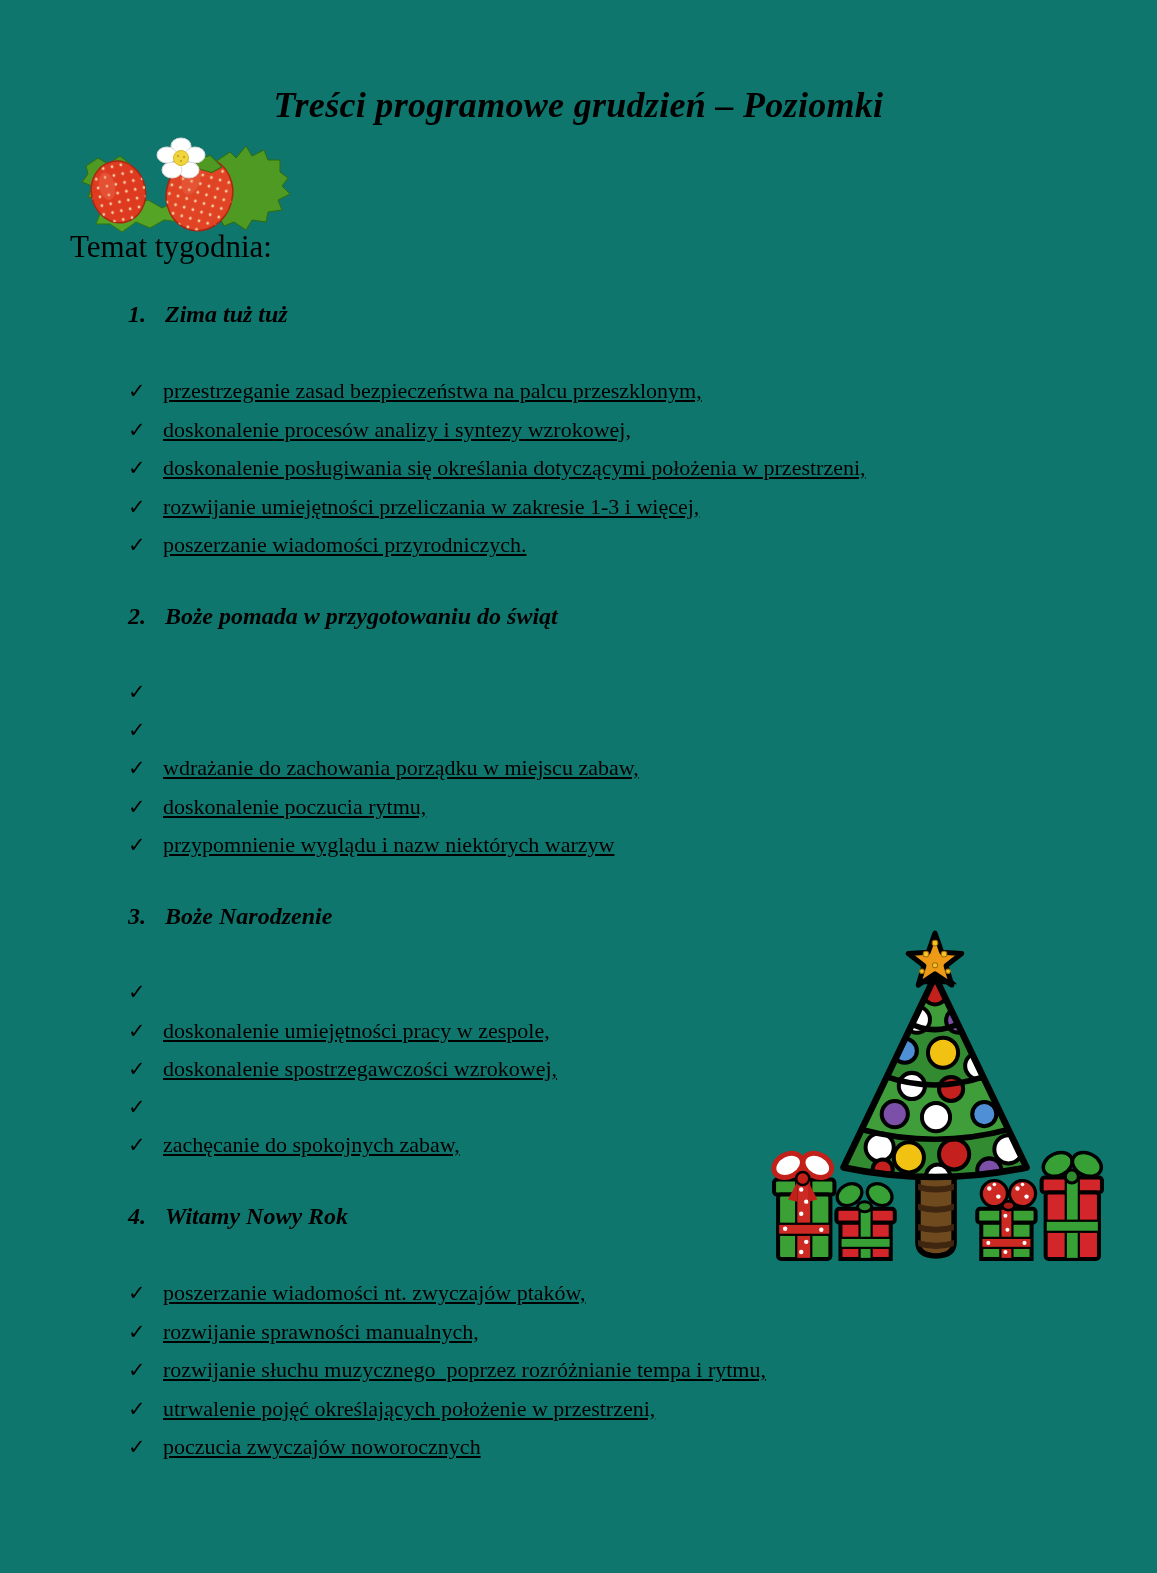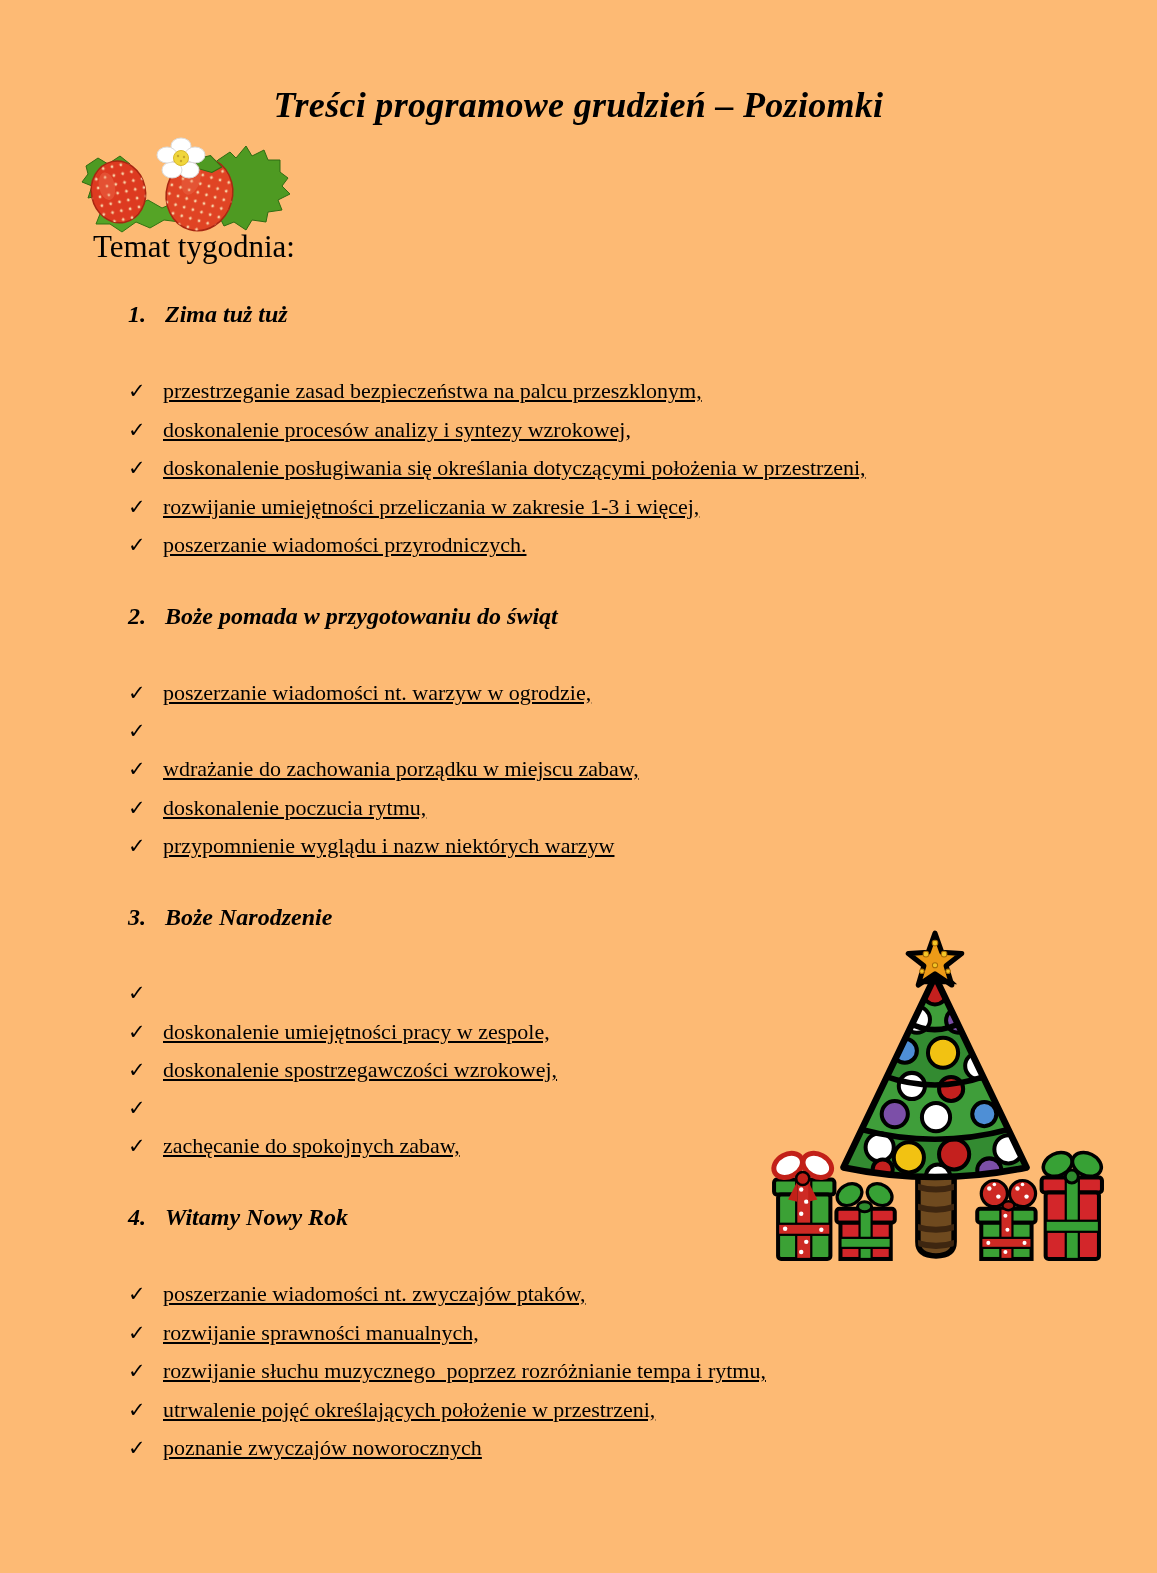--- a/index.html
+++ b/index.html
@@ -1,31 +1,31 @@
 <!DOCTYPE html>
 <html lang="pl"><head>
 <meta charset="utf-8">
 <style>
   html,body{margin:0;padding:0;background:#fff;}
   .page{
     position:relative;
     width:1157px;height:1573px;
-    background:#fdba74;
+    background:#0f766e;
     overflow:hidden;
     font-family:"Liberation Serif","DejaVu Serif",serif;
     color:#000;
   }
   .title{
     margin:0;padding-top:84px;
     text-align:center;
     font-size:36px;font-weight:bold;font-style:italic;
     letter-spacing:.3px;
   }
   .strawberries{position:absolute;left:78px;top:136px;width:214px;height:100px;}
-  .week-label{position:absolute;left:93px;top:229px;font-size:31px;}
+  .week-label{position:absolute;left:70px;top:229px;font-size:31px;}
   .sections{position:absolute;left:128px;top:295px;width:1000px;}
   .sec{margin:0 0 32px 0;}
   .sec-heading{display:flex;font-size:24px;font-weight:bold;font-style:italic;line-height:38px;margin:0 0 39px 0;}
   .sec-num{width:37px;flex:0 0 37px;}
   .items{list-style:none;margin:0;padding:0;}
   .item{display:flex;align-items:baseline;font-size:22px;line-height:37.6px;}
   .check{flex:0 0 35px;width:35px;font-size:21px;font-family:"DejaVu Sans","Liberation Sans",sans-serif;}
   .item-text{white-space:pre;text-decoration:underline;}
   .tree{position:absolute;left:764px;top:922px;width:342px;height:342px;}
   svg{display:block;width:100%;height:100%;}
@@ -110,21 +110,20 @@
     </section>
 
     <section class="sec">
       <div class="sec-heading">
         <span class="sec-num">2.</span>
         <span class="sec-title">Boże pomada w przygotowaniu do świąt</span>
       </div>
       <ul class="items">
         <li class="item">
             <span class="check">✓</span>
-            <span class="item-text">poszerzanie wiadomości nt. warzyw w ogrodzie,</span>
           </li>
         <li class="item">
             <span class="check">✓</span>
           </li>
         <li class="item">
             <span class="check">✓</span>
             <span class="item-text">wdrażanie do zachowania porządku w miejscu zabaw,</span>
           </li>
         <li class="item">
             <span class="check">✓</span>
@@ -181,21 +180,21 @@
         <li class="item">
             <span class="check">✓</span>
             <span class="item-text">rozwijanie słuchu muzycznego  poprzez rozróżnianie tempa i rytmu,</span>
           </li>
         <li class="item">
             <span class="check">✓</span>
             <span class="item-text">utrwalenie pojęć określających położenie w przestrzeni,</span>
           </li>
         <li class="item">
             <span class="check">✓</span>
-            <span class="item-text">poznanie zwyczajów noworocznych</span>
+            <span class="item-text">poczucia zwyczajów noworocznych</span>
           </li>
       </ul>
     </section>
 
   </div>
 
   <div class="tree">
     <svg viewBox="0 0 340 340">
       <defs>
         <clipPath id="treeclip">

